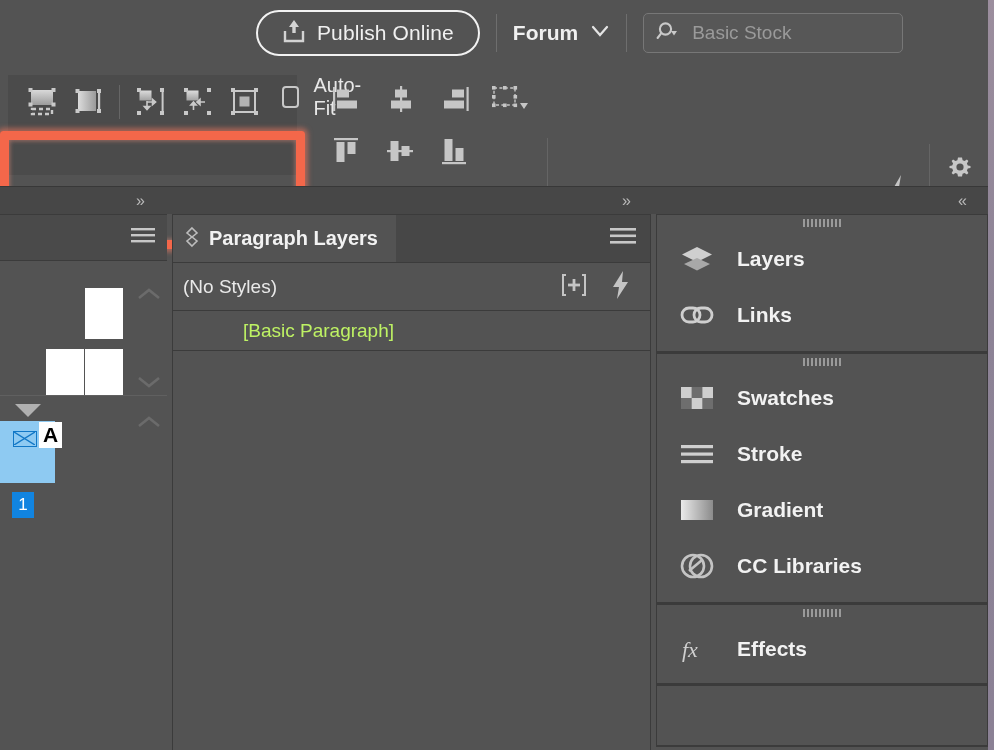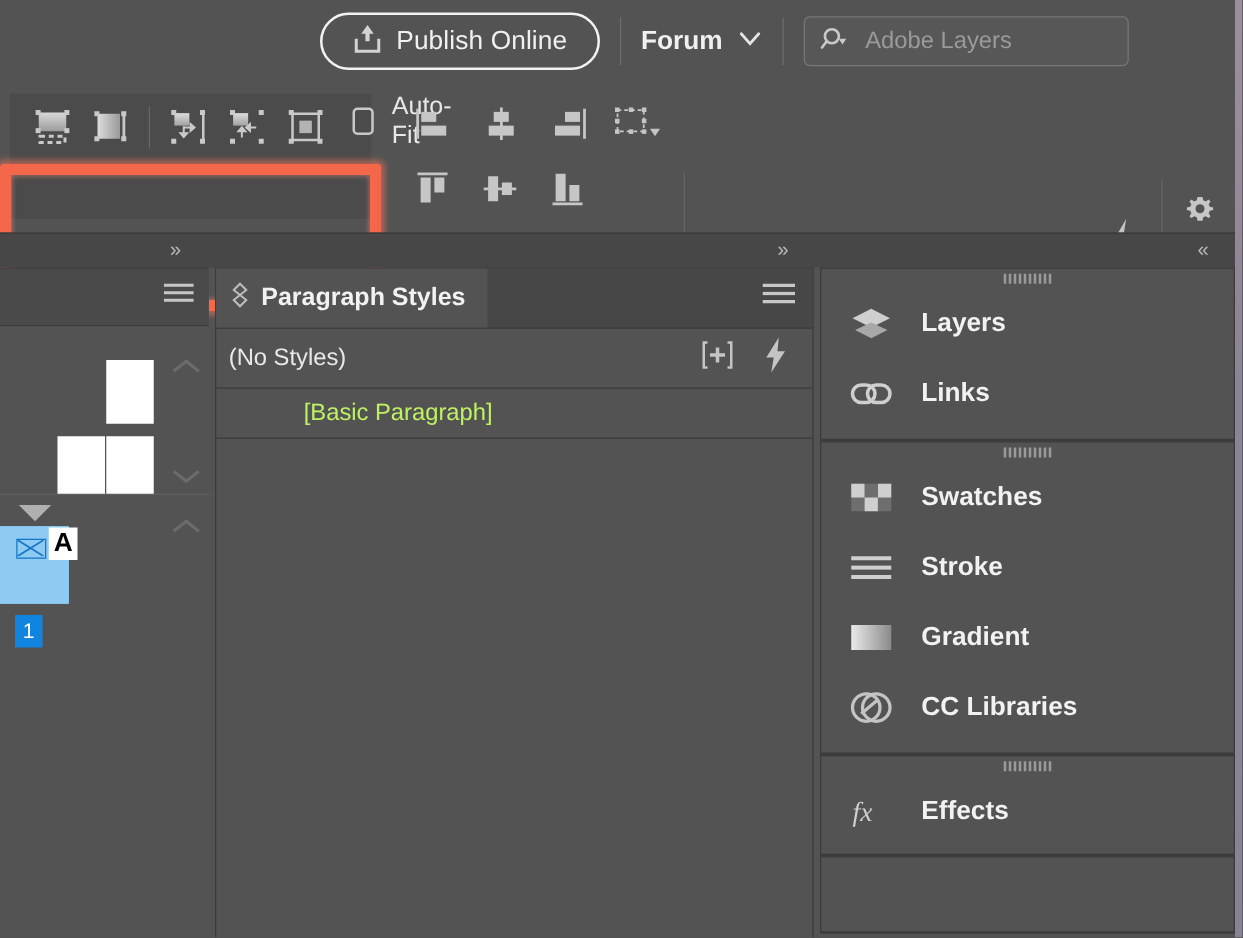--- a/index.html
+++ b/index.html
@@ -324,21 +324,21 @@
       <div class="vdiv"></div>
 
       <div class="stock-field">
         <span>
           <svg width="26" height="20" viewBox="0 0 26 20">
             <circle cx="9.5" cy="8" r="5.6" fill="none" stroke="#c9c9c9" stroke-width="2.1"></circle>
             <line x1="5.1" y1="12.4" x2="1.6" y2="17" stroke="#c9c9c9" stroke-width="2.1" stroke-linecap="round"></line>
             <path d="M15 10 L21 10 L18 14.5 Z" fill="#c9c9c9"></path>
           </svg>
         </span>
-        <span class="stock-placeholder">Adobe Layers</span>
+        <span class="stock-placeholder">Basic Stock</span>
       </div>
 
     </div>
   </div>
 
   <div class="ctrlbar">
 
     <div class="fit-group">
       <div class="fit-icons">
 
@@ -582,21 +582,21 @@
 
   <div class="center-panel">
     <div class="cp-tabbar">
       <div class="cp-tab">
         <span>
           <svg width="14" height="22" viewBox="0 0 14 22">
             <path d="M7 2 L12 7 L7 11 L2 7 Z" fill="none" stroke="#bdbdbd" stroke-width="1.6"></path>
             <path d="M7 20 L12 15 L7 11 L2 15 Z" fill="none" stroke="#bdbdbd" stroke-width="1.6"></path>
           </svg>
         </span>
-        <span class="cp-tab-label">Paragraph Styles</span>
+        <span class="cp-tab-label">Paragraph Layers</span>
       </div>
       <div class="cp-tabfill">
         <span>
           <svg width="26" height="20" viewBox="0 0 26 20">
             <rect x="0" y="1" width="26" height="2.6" fill="#c7c7c7"></rect>
             <rect x="0" y="7.5" width="26" height="2.6" fill="#c7c7c7"></rect>
             <rect x="0" y="14" width="26" height="2.6" fill="#c7c7c7"></rect>
           </svg>
         </span>
       </div>

